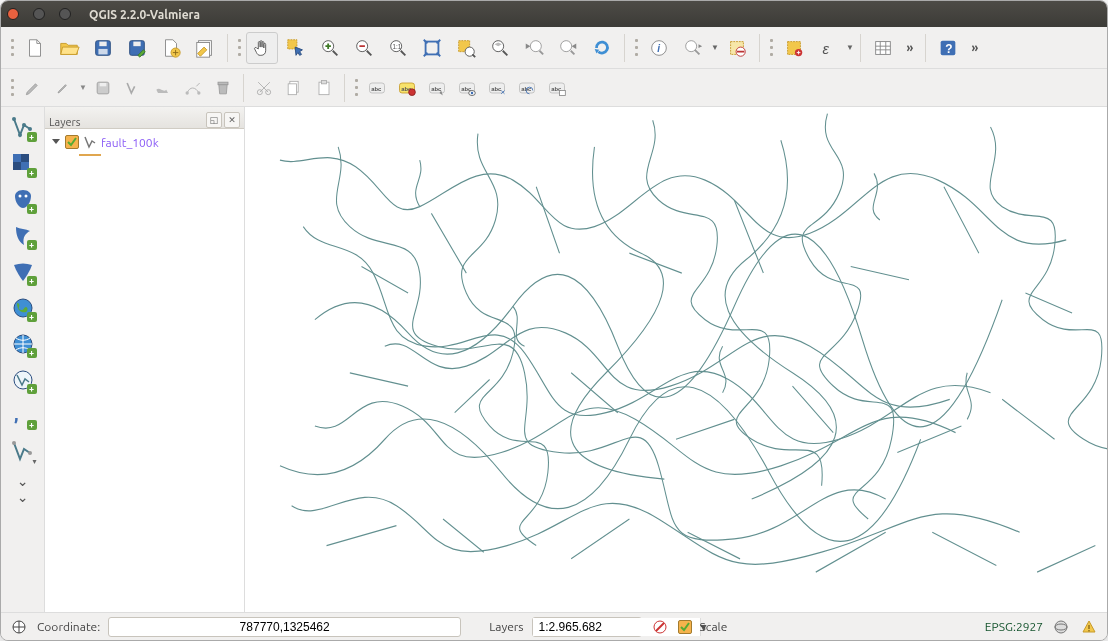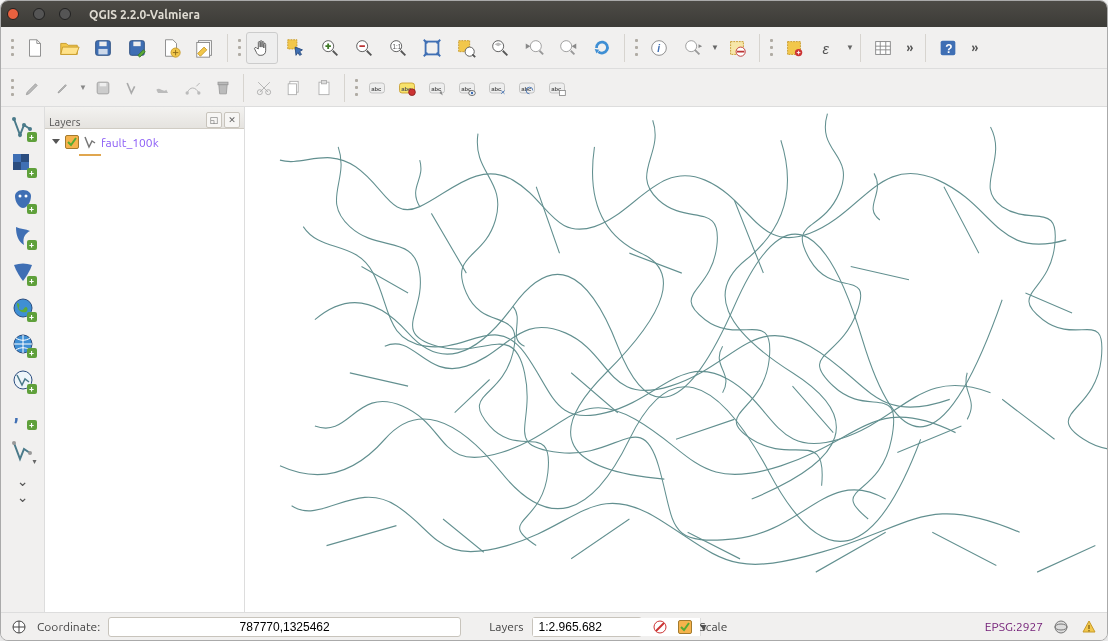--- a/index.html
+++ b/index.html
@@ -39,21 +39,21 @@
   .line-symbol { width:22px; height:2px; background:#e0a64f; }
   .canvas { flex:1; background:#fff; position:relative; overflow:hidden; }
   .canvas svg { position:absolute; inset:0; width:100%; height:100%; }
   .statusbar { height:28px; background:#f1f0ef; border-top:1px solid #ddd; display:flex; align-items:center; padding:0 8px; gap:8px; font-size:12px; color:#444; }
   .stat-label { white-space:nowrap; }
   .stat-input { height:20px; border:1px solid #c8c4bc; background:#fff; border-radius:3px; padding:0 6px; font-size:12px; text-align:center; }
   .coord-input { width:353px; }
   .scale-select { width:110px; display:flex; height:20px; border:1px solid #c8c4bc; background:#fff; border-radius:3px; }
   .scale-select input { border:none; flex:1; padding:0 6px; font-size:12px; height:18px; outline:none; }
   .scale-select .dd { width:18px; height:18px; display:flex; align-items:center; justify-content:center; border-left:1px solid #ddd; cursor:pointer; color:#555; }
-  .crs-text { color:#701a75; }
+  .crs-text { color:#14532d; }
   .sbtn { width:20px; height:20px; display:flex; align-items:center; justify-content:center; cursor:pointer; }
   .sbtn svg { width:16px; height:16px; }
   .abclabel { font-size:7px; fill:#555; font-weight:bold; }
 </style>
 </head>
 <body>
 
 <div class="window">
 
   <div class="titlebar">

